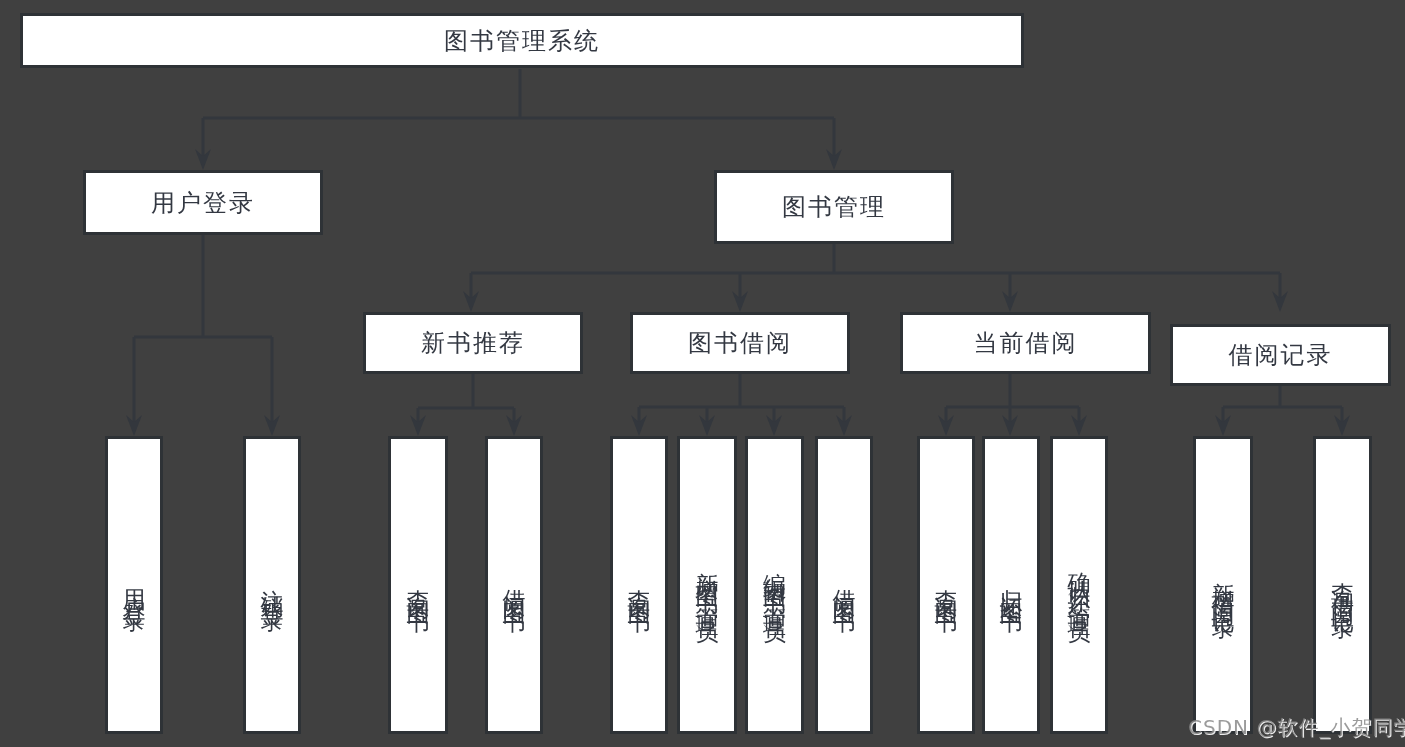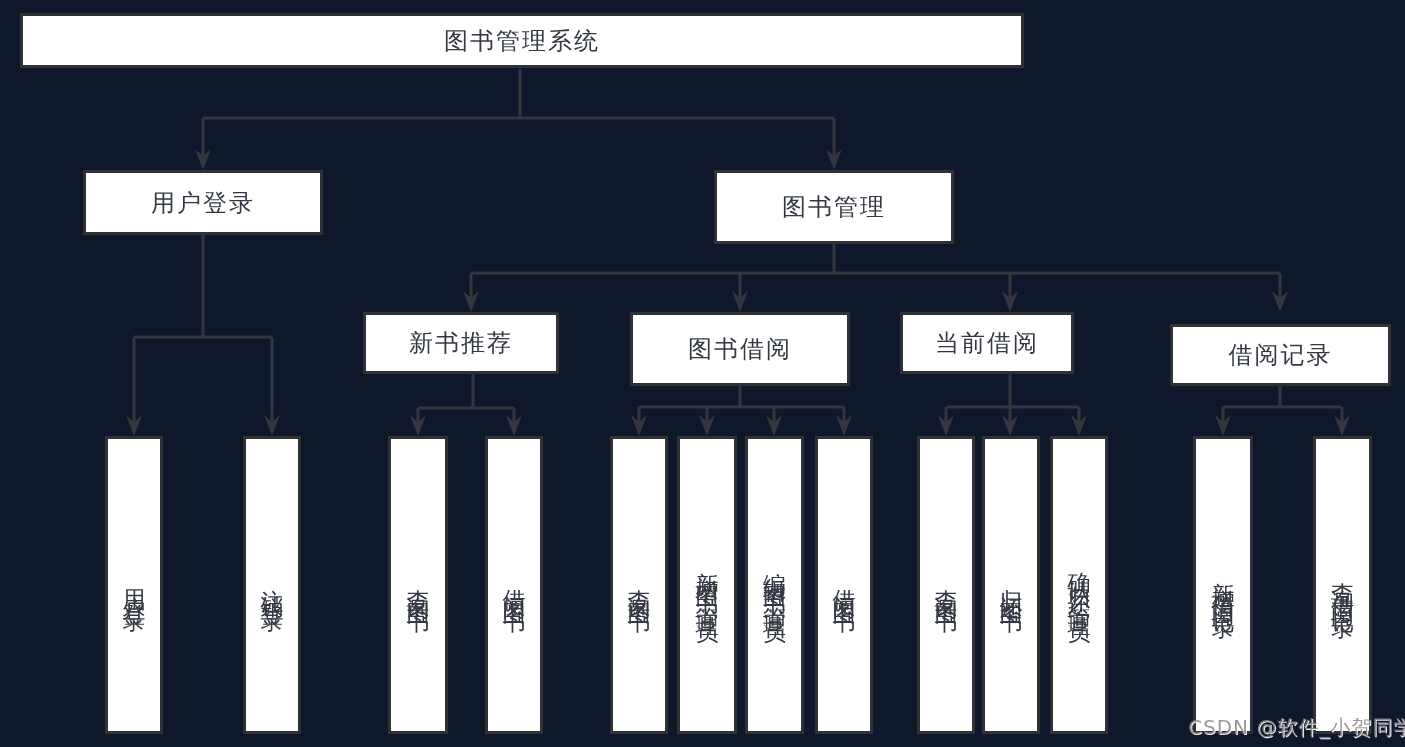--- a/index.html
+++ b/index.html
@@ -4,21 +4,21 @@
 <style>
   html, body {
     margin: 0;
     padding: 0;
     background: #ffffff;
   }
   .stage {
     position: relative;
     width: 1405px;
     height: 747px;
-    background: #0f172a;
+    background: #404040;
     font-family: "DejaVu Sans", "Liberation Sans", sans-serif;
     overflow: hidden;
   }
   .connectors {
     position: absolute;
     left: 0;
     top: 0;
     width: 1405px;
     height: 747px;
     z-index: 1;
@@ -59,23 +59,23 @@
     letter-spacing: 7px;
     white-space: normal;
     line-height: 1;
   }
   
   .pos-root  { left: 20px;  top: 13px;  width: 1004px; height: 55px; }
   
   .pos-l2-0  { left: 83px;  top: 170px; width: 240px; height: 65px; }
   .pos-l2-1  { left: 714px; top: 170px; width: 240px; height: 74px; }
   
-  .pos-l3-0  { left: 363px;  top: 312px; width: 196px; height: 62px; }
-  .pos-l3-1  { left: 630px;  top: 312px; width: 220px; height: 74px; }
-  .pos-l3-2  { left: 900px;  top: 312px; width: 174px; height: 62px; }
+  .pos-l3-0  { left: 363px;  top: 312px; width: 220px; height: 62px; }
+  .pos-l3-1  { left: 630px;  top: 312px; width: 220px; height: 62px; }
+  .pos-l3-2  { left: 900px;  top: 312px; width: 251px; height: 62px; }
   .pos-l3-3  { left: 1170px; top: 324px; width: 221px; height: 62px; }
   
   .l4 { top: 436px; height: 298px; }
   .pos-l4-0  { left: 105px;  width: 58px; }
   .pos-l4-1  { left: 243px;  width: 58px; }
   .pos-l4-2  { left: 388px;  width: 60px; }
   .pos-l4-3  { left: 485px;  width: 58px; }
   .pos-l4-4  { left: 610px;  width: 58px; }
   .pos-l4-5  { left: 677px;  width: 60px; }
   .pos-l4-6  { left: 745px;  width: 59px; }

